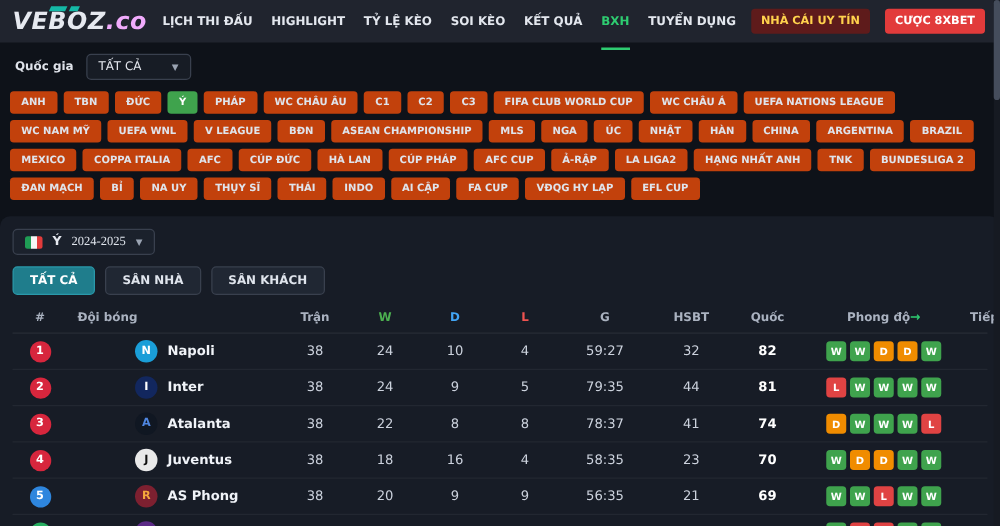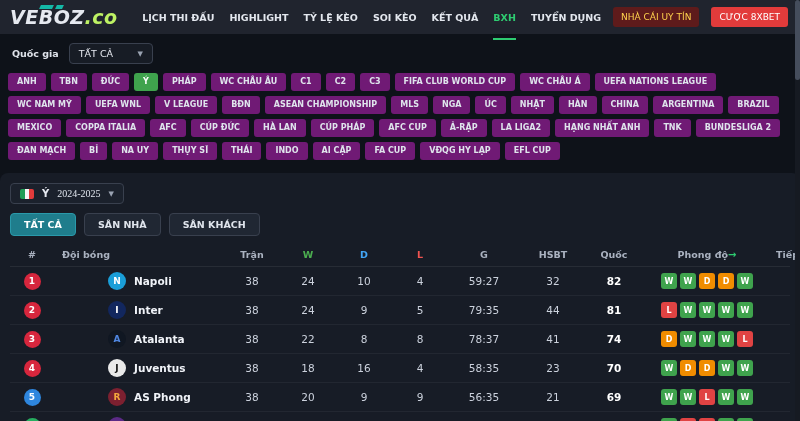--- a/index.html
+++ b/index.html
@@ -6,38 +6,38 @@
   html,body { width:800px; height:421px; overflow:hidden; }
   body {
     background:#0e1219;
     font-family:"DejaVu Sans", "Liberation Sans", sans-serif;
     color:#e6e9f0;
     position:relative;
   }
   
   .navbar { height:34px; background:#20242e; display:flex; align-items:center; padding:0 12px 0 10px; gap:12px; position:relative; }
   .logo { font-size:19px; font-weight:800; font-style:italic; letter-spacing:.5px; position:relative; white-space:nowrap; cursor:pointer; }
-  .logo .tld { color:#bef264; }
+  .logo .tld { color:#f0abfc; }
   .logo-accent { position:absolute; left:30px; top:-1px; width:13px; height:4px; background:#14b8a6; transform:skewX(-25deg); }
   .logo-accent::after { content:""; position:absolute; left:16px; top:0; width:7px; height:4px; background:#14b8a6; }
   .nav-items { display:flex; gap:15px; margin-left:auto; align-items:stretch; height:46px; }
   .nav-item { font-size:9.5px; font-weight:700; color:#e3e7ee; display:flex; align-items:center; position:relative; cursor:pointer; white-space:nowrap; }
   .nav-item.active { color:#2ecc71; }
   .nav-item.active::after { content:""; position:absolute; left:0; right:0; bottom:0; height:2px; background:#2ecc71; }
-  .promo { font-size:9px; font-weight:400; padding:5px 8px; border-radius:3px; white-space:nowrap; cursor:pointer; border:none; font-family:inherit; }
+  .promo { font-size:9px; font-weight:700; padding:5px 8px; border-radius:3px; white-space:nowrap; cursor:pointer; border:none; font-family:inherit; }
   .promo.trust { background:#5e1b1b; color:#ffd24d; }
   .promo.bet { background:#e23b3b; color:#ffffff; }
   
   .country-row { display:flex; align-items:center; gap:10px; padding:9px 12px 4px; }
   .flabel { font-size:9.5px; font-weight:700; color:#dfe3ea; }
   .select-box { display:flex; align-items:center; justify-content:space-between; gap:14px; background:#171c25; border:1px solid #39404e; border-radius:4px; padding:4px 9px; font-size:9.5px; min-width:84px; cursor:pointer; }
   .chev { font-size:7px; color:#9aa3b2; }
   
   .chips { display:flex; flex-wrap:wrap; gap:5px; padding:5px 8px; }
-  .chip { background:#701a75; color:#dfe4ec; font-size:8px; font-weight:700; padding:5px 9px; border-radius:3px; white-space:nowrap; cursor:pointer; line-height:1; }
+  .chip { background:#c2410c; color:#dfe4ec; font-size:8px; font-weight:700; padding:5px 9px; border-radius:3px; white-space:nowrap; cursor:pointer; line-height:1; }
   .chip.active { background:#3fa34d; color:#fff; }
   
   .panel { background:#171c26; margin-top:8px; border-radius:8px 8px 0 0; padding:10px 10px 0; }
   .season-box { display:inline-flex; align-items:center; gap:8px; border:1px solid #39404e; background:#1b212c; border-radius:4px; padding:4px 9px; font-size:10px; cursor:pointer; }
   .flag { width:14px; height:10px; border-radius:2px; background:linear-gradient(90deg,#1f9d55 0 33%,#f5f5f5 33% 66%,#e23b3b 66% 100%); display:inline-block; }
   .country-name { font-weight:700; }
   .season-label { color:#dfe4ec;font-family:Liberation Serif, serif; }
   
   .tabs { display:flex; gap:8px; margin:9px 0 0; }
   .tab { font-size:9.5px; font-weight:700; padding:5px 13px; border-radius:4px; border:1px solid #39404e; background:#202733; color:#dfe4ec; cursor:pointer; font-family:inherit; }

